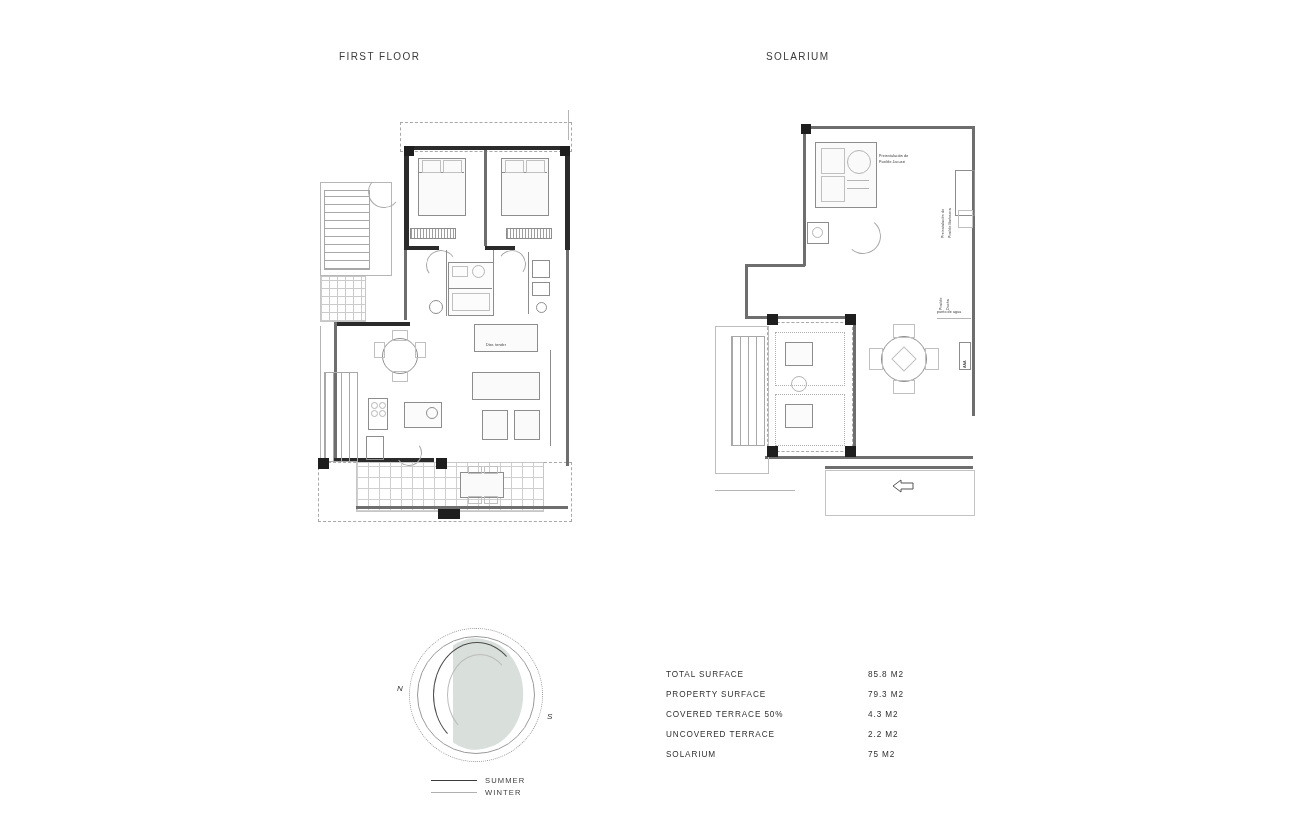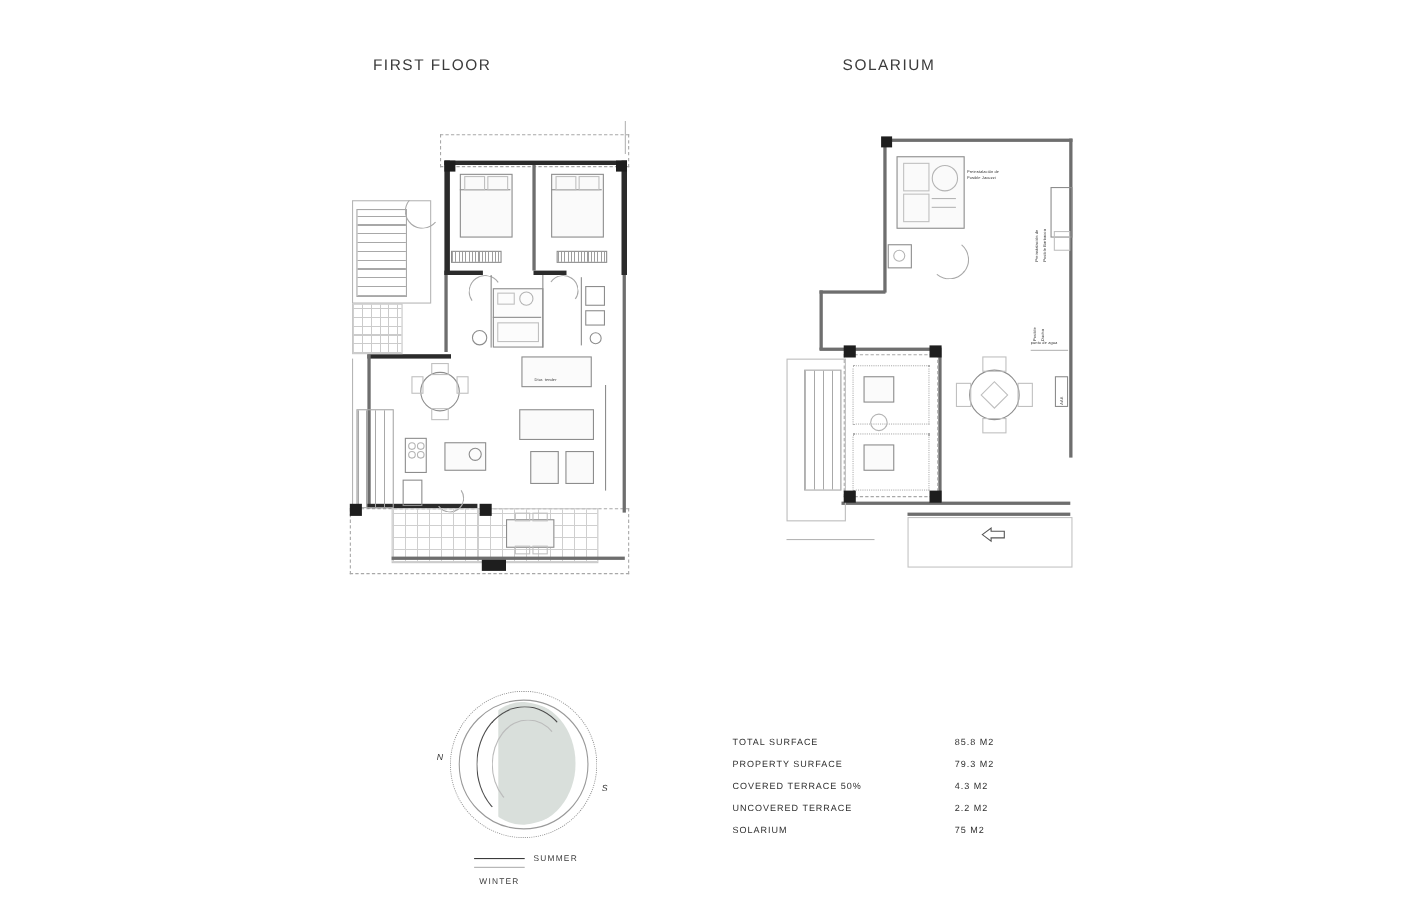--- a/index.html
+++ b/index.html
@@ -16,21 +16,21 @@
     overflow: hidden;
   }
   .page {
     position: absolute;
     inset: 0;
   }
 
   
   .plan-title {
     position: absolute;
-    font-size: 14px;
+    font-size: 10px;
     letter-spacing: 1.4px;
     color: #3b3b3b;
     font-weight: 400;
     white-space: nowrap;
   }
   #title-first-floor { left: 339px; top: 51px; }
   #title-solarium { left: 766px; top: 51px; }
 
   
   .wall      { position: absolute; background: #2b2b2b; }
@@ -128,21 +128,21 @@
     color: #3b3b3b;
   }
   .legend-line {
     display: inline-block;
     width: 46px;
     height: 0;
     border-top: 1px solid #3b3b3b;
   }
   .legend-line.light { border-top: 1px solid #b0b0b0; }
   #legend-summer { left: 36px; top: 148px; }
-  #legend-winter { left: 36px; top: 160px; flex-direction: column; }
+  #legend-winter { left: 36px; top: 160px; }
 
   
   #spec-block {
     position: absolute;
     left: 666px;
     top: 659px;
     width: 280px;
   }
   #spec-heading {
     font-size: 8.4px;

